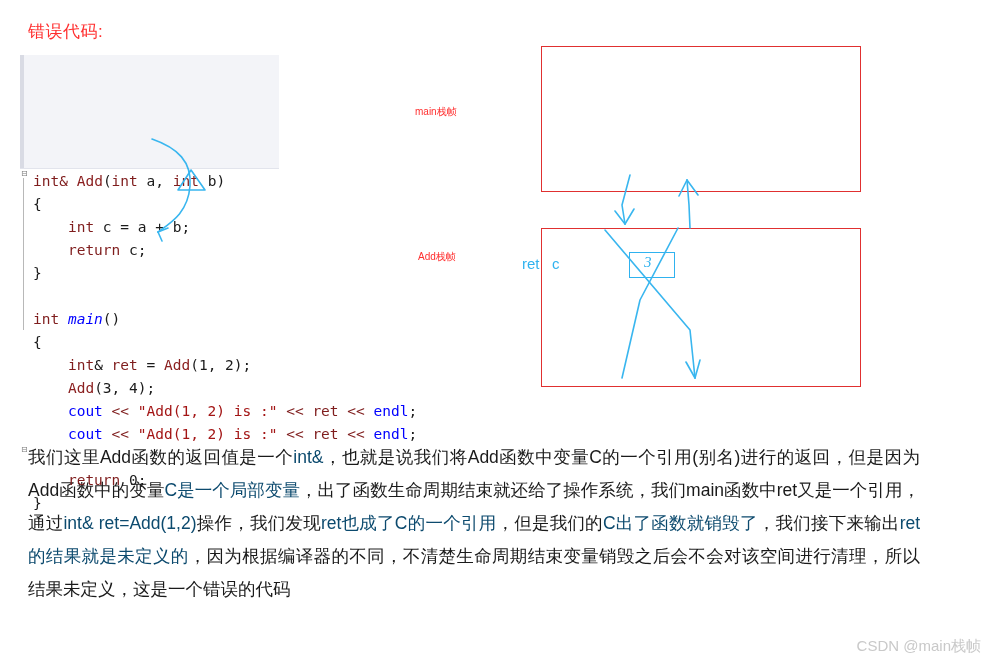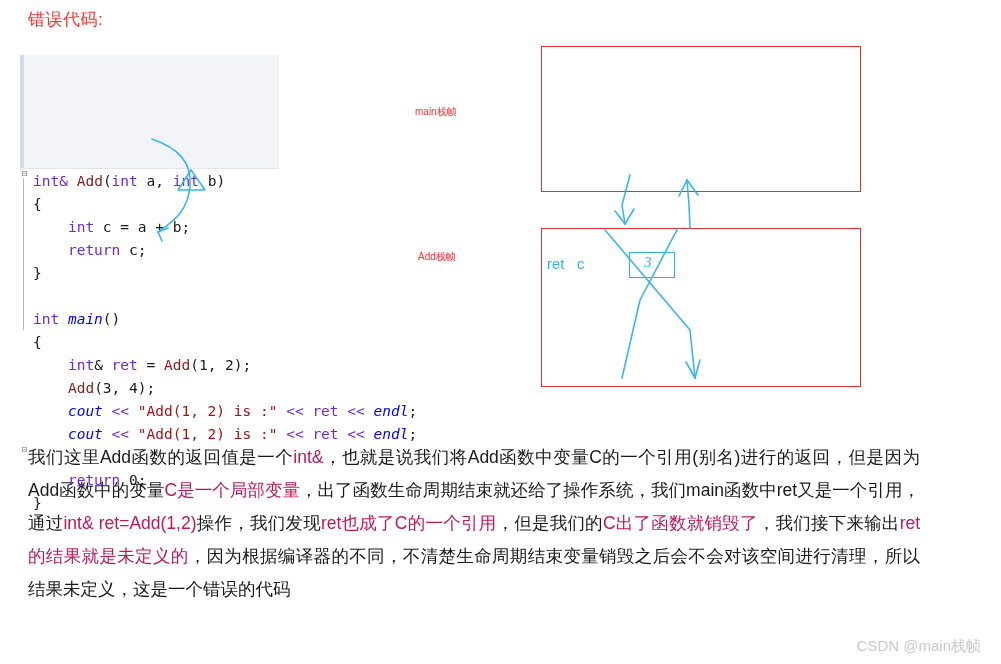--- a/index.html
+++ b/index.html
@@ -17,21 +17,21 @@
   #page {
     position: relative;
     width: 1001px;
     height: 664px;
   }
 
   
   .heading {
     position: absolute;
     left: 28px;
-    top: 8px;
+    top: 20px;
     font-size: 17px;
     color: #ff2f2f;
     letter-spacing: 0.5px;
     white-space: nowrap;
   }
 
   
   .code-wrap {
     position: absolute;
     left: 20px;
@@ -79,25 +79,25 @@
   .collapse {
     position: absolute;
     left: 1px;
     width: 9px;
     height: 9px;
     font-size: 8px;
     line-height: 8px;
     color: #7a7a7a;
     font-family: "DejaVu Sans", sans-serif;
   }
-  .kw   { color: #6d28d9; }
+  .kw   { color: #7f1d1d; }
   .fn   { color: #8b2020; text-align: center; }
   .str  { color: #a31515; }
   .pln  { color: #1b1b1b; }
-  .ital { font-style: italic; color: #0000ff; }
+  .ital { color: #0000ff; }
   .mainname { color: #0000ff; font-style: italic; margin-top: 18px; }
 
   
   .frame-box {
     position: absolute;
     border: 1.6px solid #e03030;
     background: transparent;
     box-sizing: border-box;
   }
   #main-frame-box { left: 541px; top: 46px;  width: 320px; height: 146px; }
@@ -110,21 +110,21 @@
   }
   #main-frame-label { left: 415px; top: 105px; }
   #add-frame-label  { left: 418px; top: 250px; }
   .slot-label {
     position: absolute;
     color: #2fb2ef;
     font-size: 15px;
     font-family: "Liberation Sans", sans-serif;
     white-space: pre;
   }
-  #add-slot-label { left: 547px; top: 255px; }
+  #add-slot-label { left: 522px; top: 255px; }
   .value-box {
     position: absolute;
     left: 629px;
     top: 252px;
     width: 46px;
     height: 26px;
     border: 1.6px solid #2fb2ef;
     box-sizing: border-box;
   }
   .value-box .val {
@@ -152,21 +152,21 @@
     position: absolute;
     left: 28px;
     top: 441px;
     width: 892px;
     font-size: 17.5px;
     line-height: 33px;
     color: #1a1a1a;
     font-family: "Liberation Sans", "DejaVu Sans", sans-serif;
     text-align: justify;
   }
-  .para .r { color: #be185d; }
+  .para .r { color: #0c4a6e; }
 
   
   .watermark {
     position: absolute;
     right: 20px;
     bottom: 8px;
     color: #c9c9c9;
     font-size: 15px;
     white-space: nowrap;
   }

